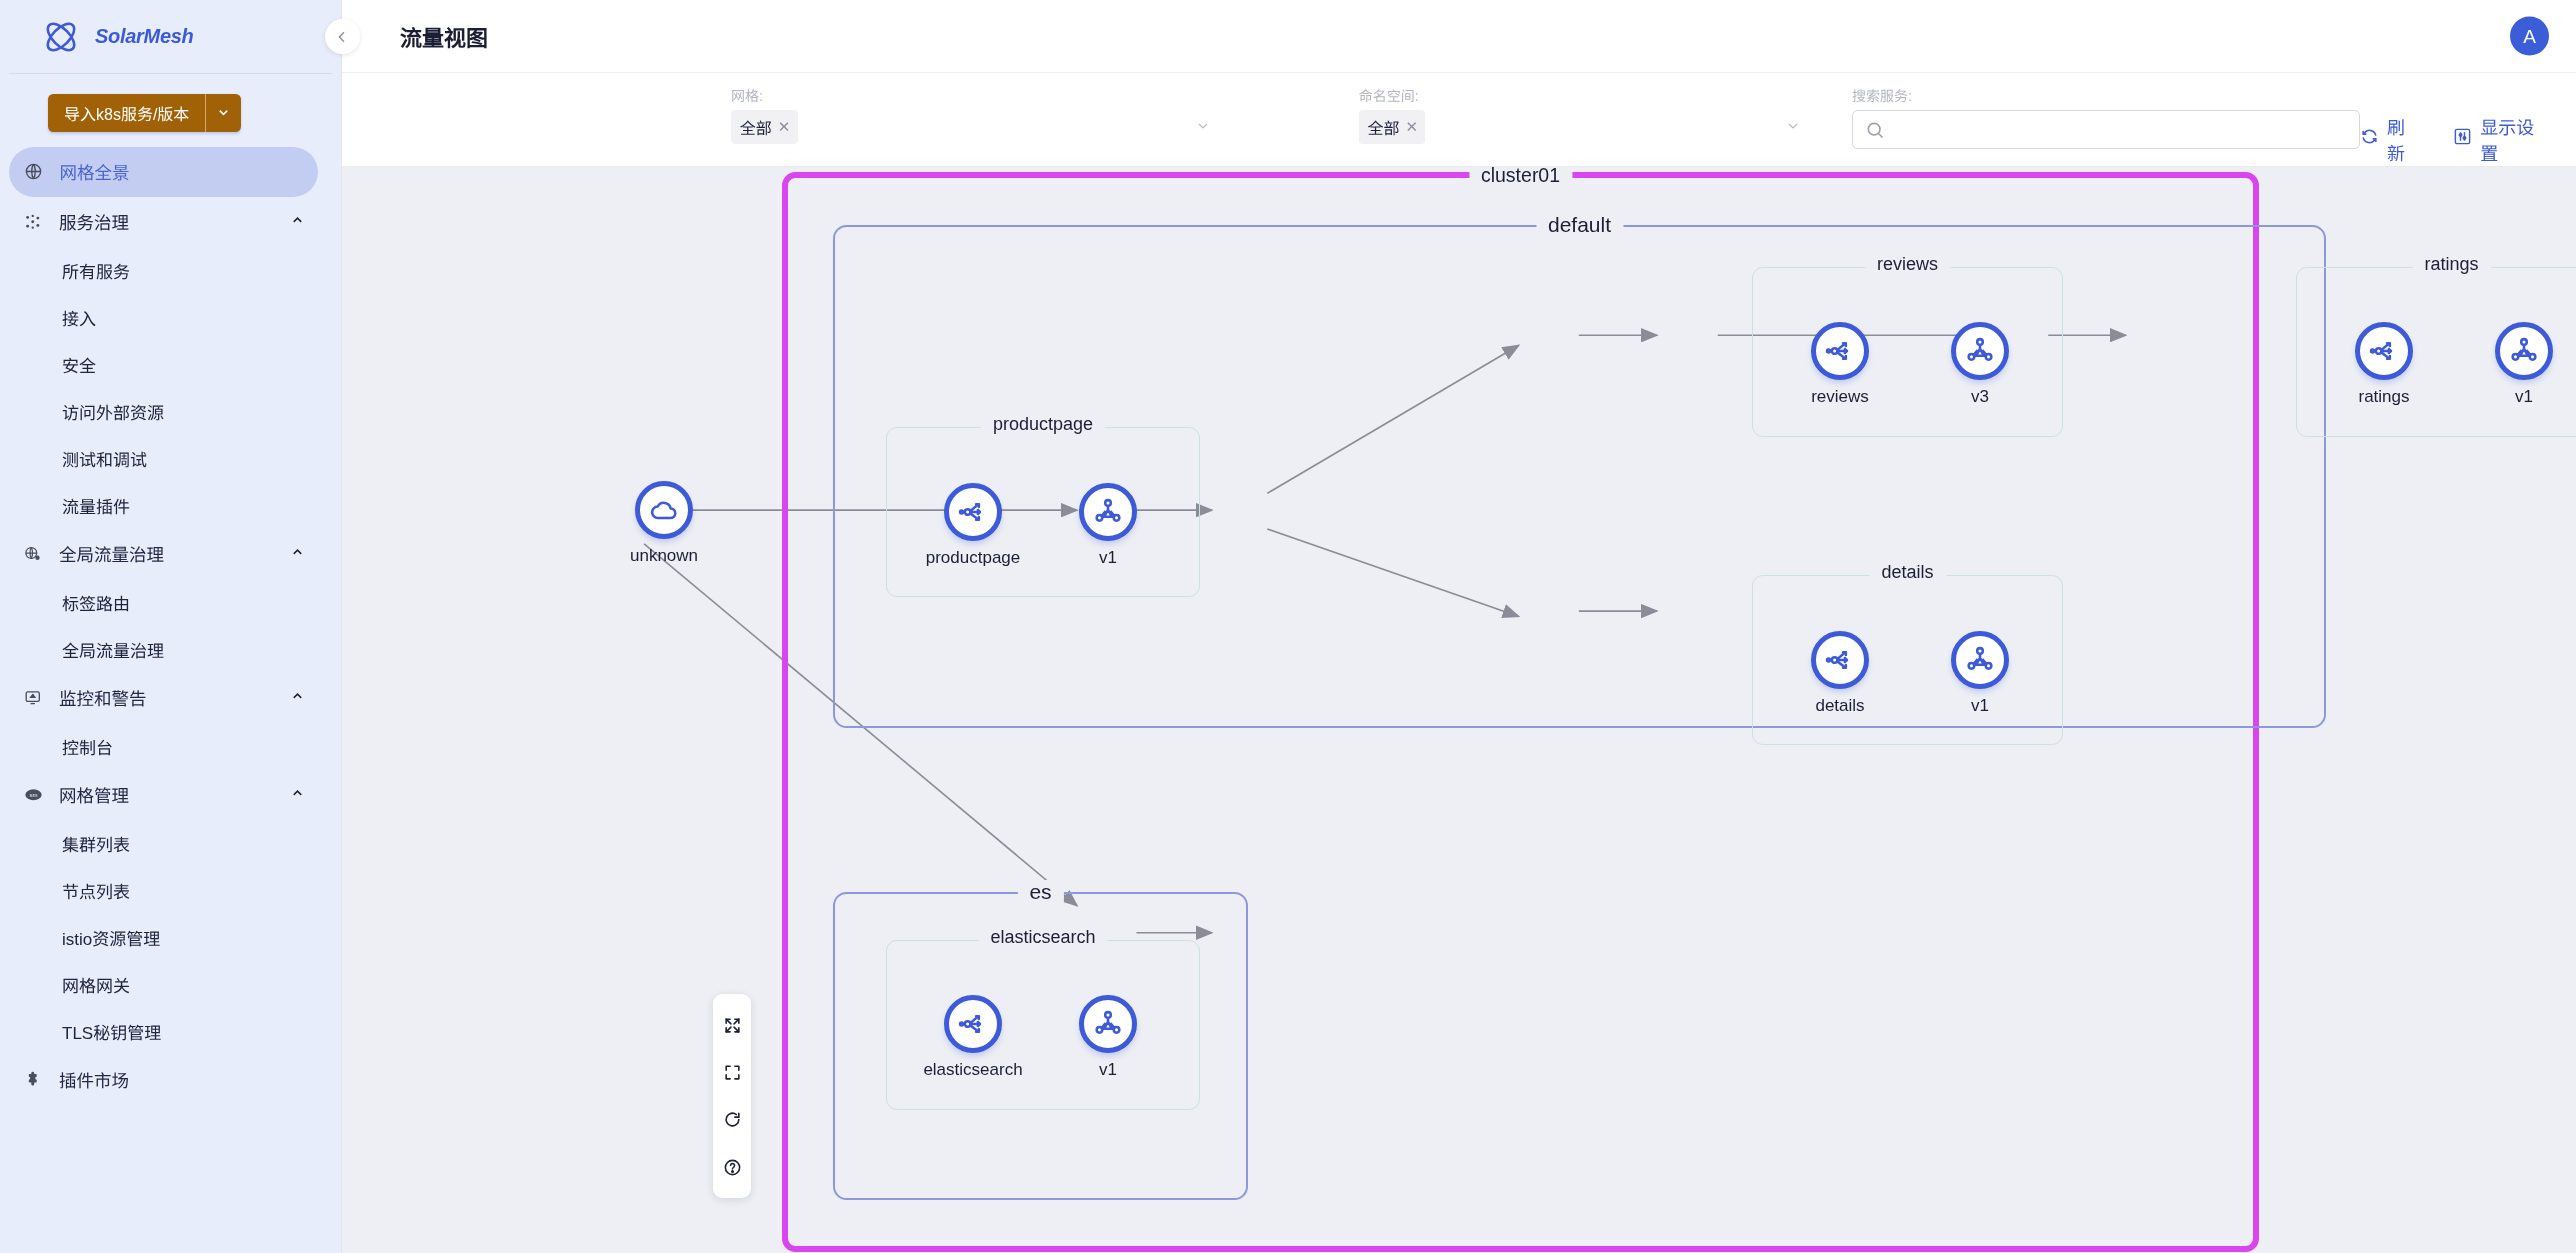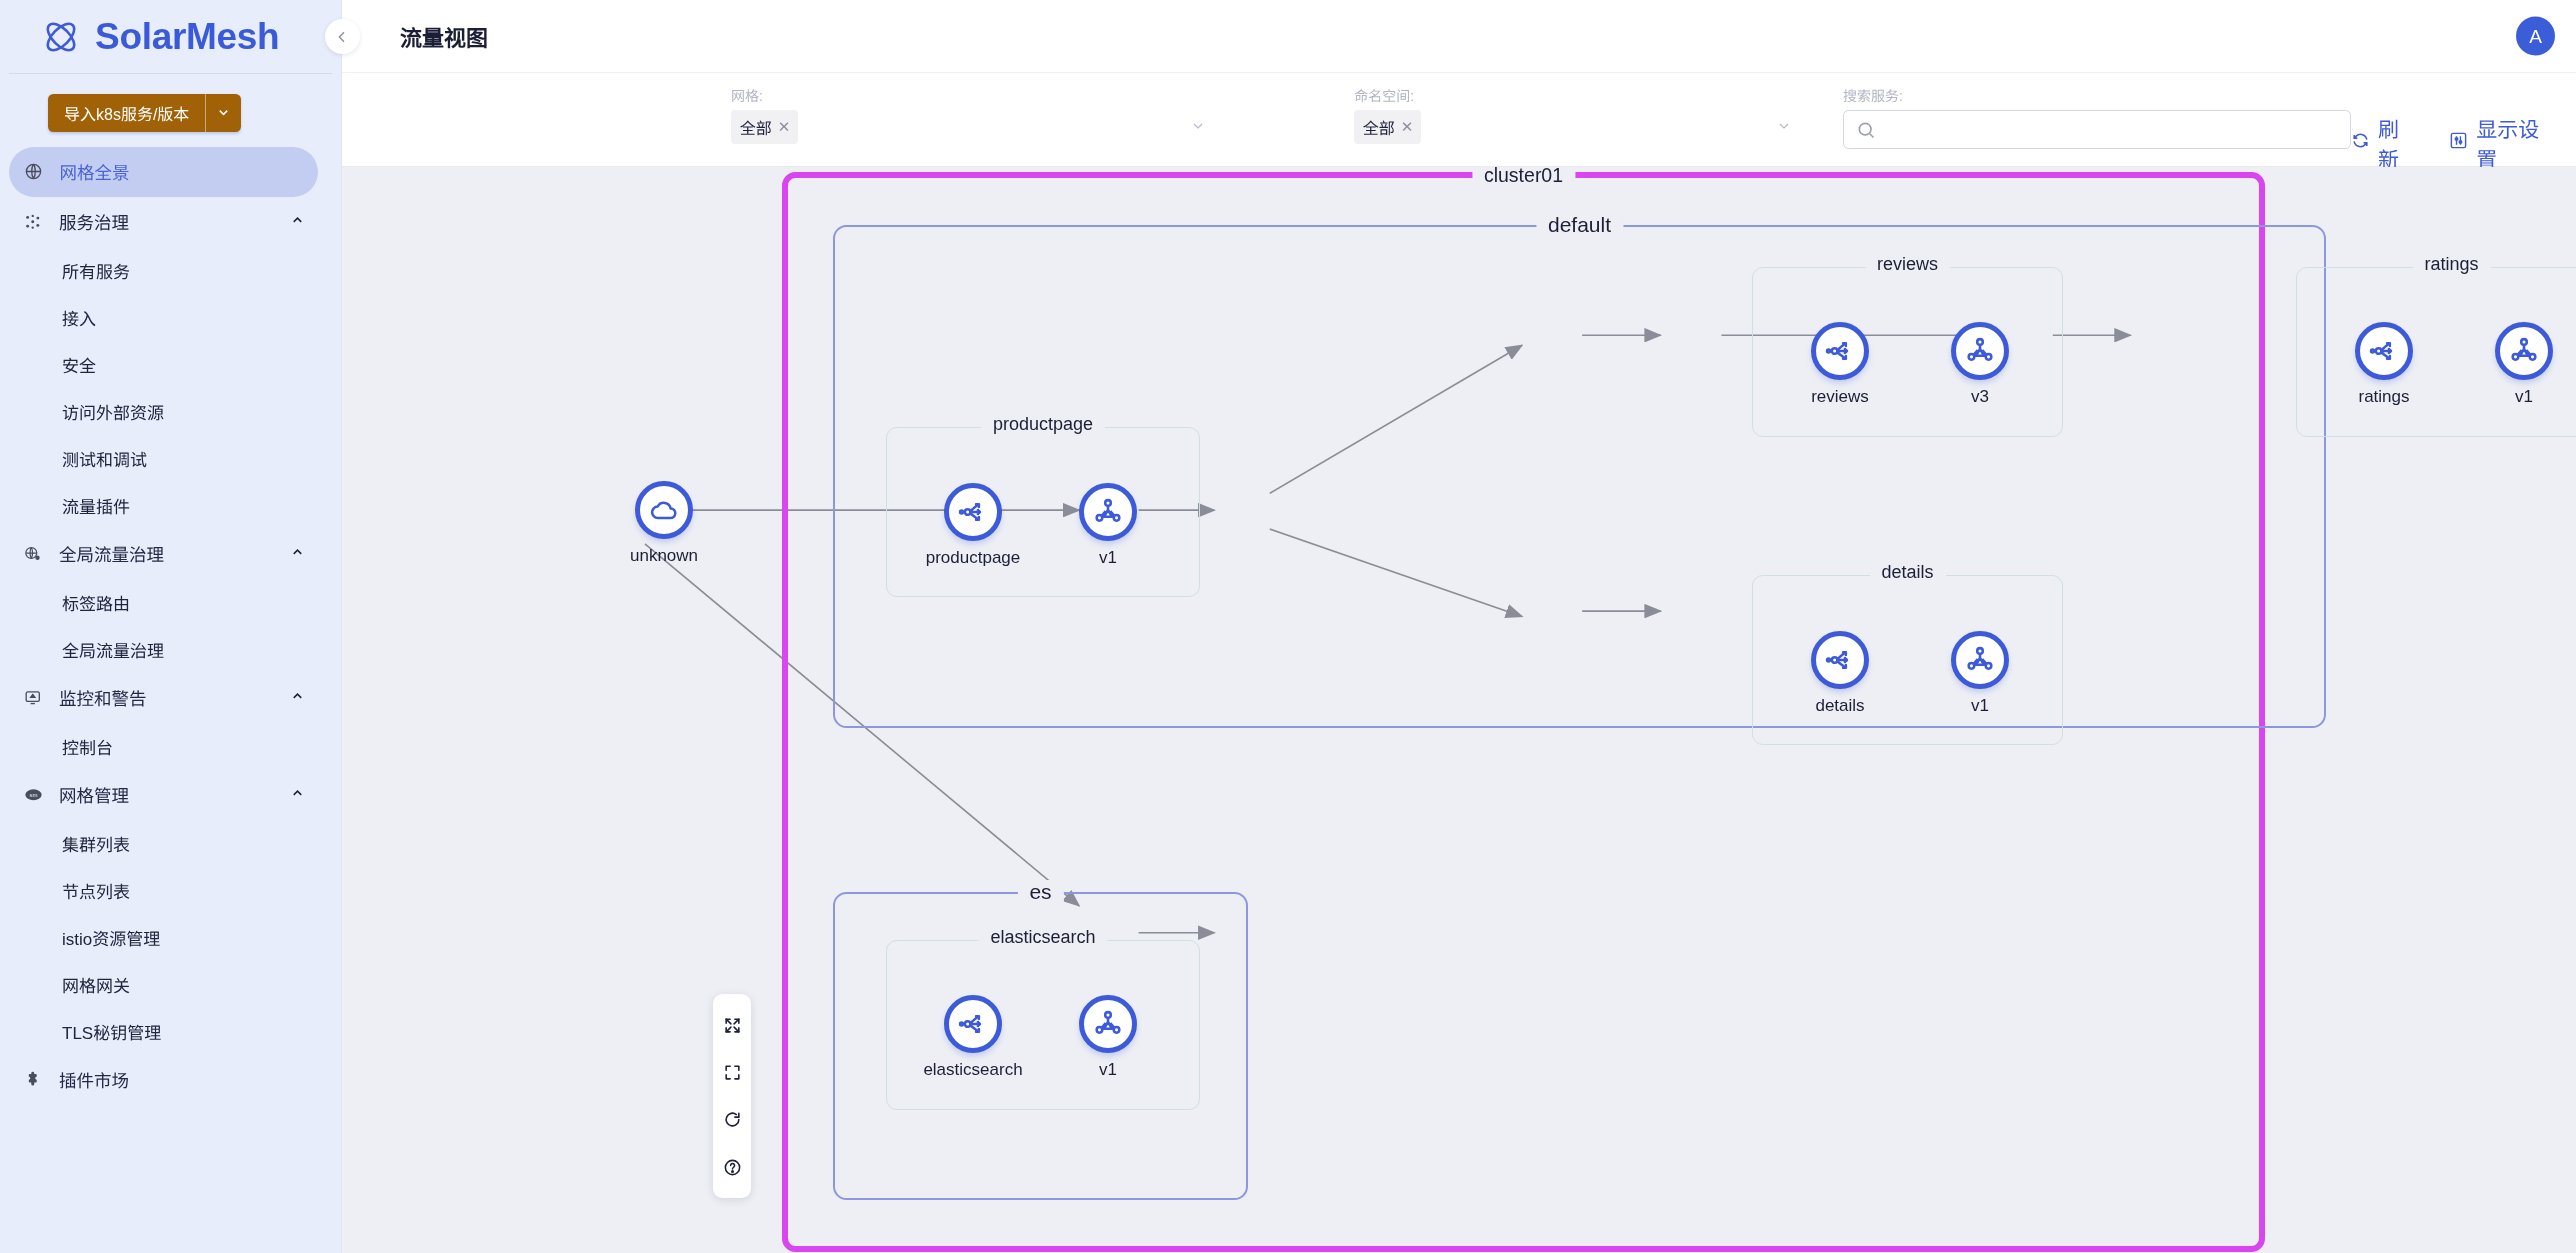--- a/index.html
+++ b/index.html
@@ -21,22 +21,23 @@
     border-right: 0.7px solid #dfe5f5;
   }
   .brand {
     height: 73px;
     display: flex; align-items: center;
     padding-left: 42px;
     gap: 15px;
   }
   .brand-logo { width: 38px; height: 38px; flex: 0 0 38px; }
   .brand-name {
-    font-size: 37px; font-weight: bold; color: #3a5ad9;
+    font-size: 20px; font-weight: bold; color: #3a5ad9;
     letter-spacing: -0.3px;
+    font-style: italic;
   }
   .brand-divider { height: 0.7px; background: #d3dbf0; margin: 0 9.4px; }
 
   .import-wrap { padding: 20px 0 15px 48px; }
   .import-btn {
     display: inline-flex; align-items: stretch;
     background: #a16207; border-radius: 5.4px;
     box-shadow: 0 1.3px 2.7px rgba(61,90,217,.25);
     overflow: hidden;
     height: 38px;
@@ -156,21 +157,21 @@
     font-family: "Liberation Sans", sans-serif;
   }
   .magnifier { width: 20px; height: 20px; flex: 0 0 20px; color: #9a9daa; }
 
   .topactions {
     margin-left: auto; display: flex; align-items: center; gap: 35px;
     padding-top: 40px;
   }
   .action-link {
     display: flex; align-items: center; gap: 8px;
-    color: #3d5ad9; font-size: 21px; cursor: pointer;
+    color: #3d5ad9; font-size: 18px; cursor: pointer;
   }
 
   
   .canvas {
     flex: 1; background: #edeff4; position: relative; overflow: hidden;
   }
   .svg-layer { position: absolute; inset: 0; width: 100%; height: 100%; }
 
   .grp {
     position: absolute;

